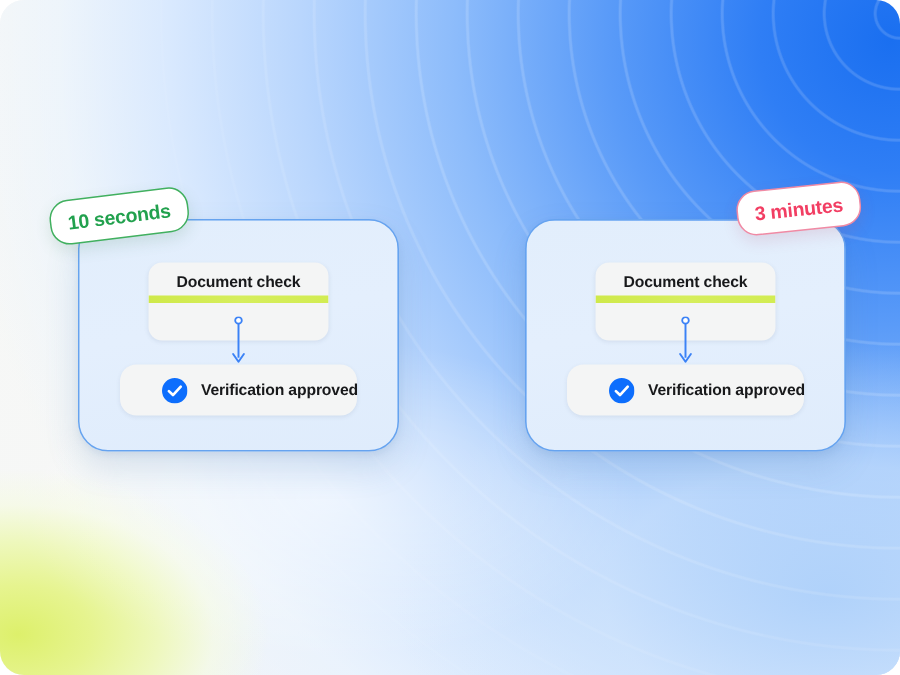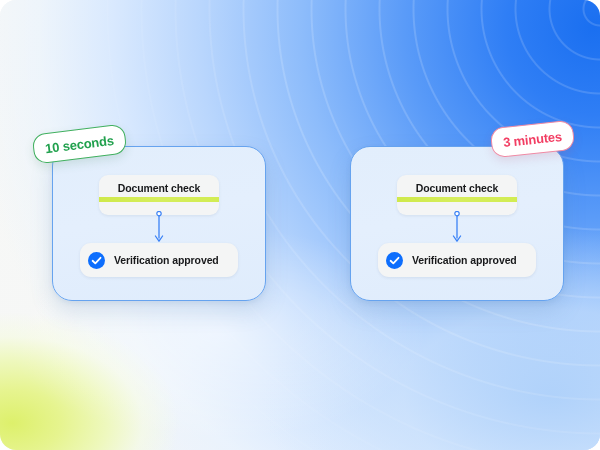--- a/index.html
+++ b/index.html
@@ -80,21 +80,21 @@
   #panel-left  { left: 52px;  top: 146px; width: 214px; height: 155px; }
   #panel-right { left: 350px; top: 146px; width: 214px; height: 155px; }
 
   
   .doc-card {
     position: absolute;
     left: 50%;
     top: 28px;
     transform: translateX(-50%);
     width: 120px;
-    height: 40px;
+    height: 52px;
     background: #f4f5f5;
     border-radius: 9px;
     box-shadow: 0 1px 3px rgba(60,80,110,0.10);
     overflow: hidden;
   }
   .doc-card-label {
     position: absolute;
     left: 0; right: 0;
     top: 7px;
     text-align: center;
@@ -129,21 +129,21 @@
     left: 50%;
     top: 96px;
     transform: translateX(-50%);
     width: 158px;
     height: 34px;
     background: #f4f5f5;
     border-radius: 11px;
     box-shadow: 0 1px 3px rgba(60,80,110,0.10);
     display: flex;
     align-items: center;
-    padding-left: 8px;
+    padding-left: 28px;
     box-sizing: border-box;
   }
   .check-icon {
     width: 17px;
     height: 17px;
     flex: 0 0 17px;
     margin-right: 9px;
     display: block;
   }
   .result-label {

